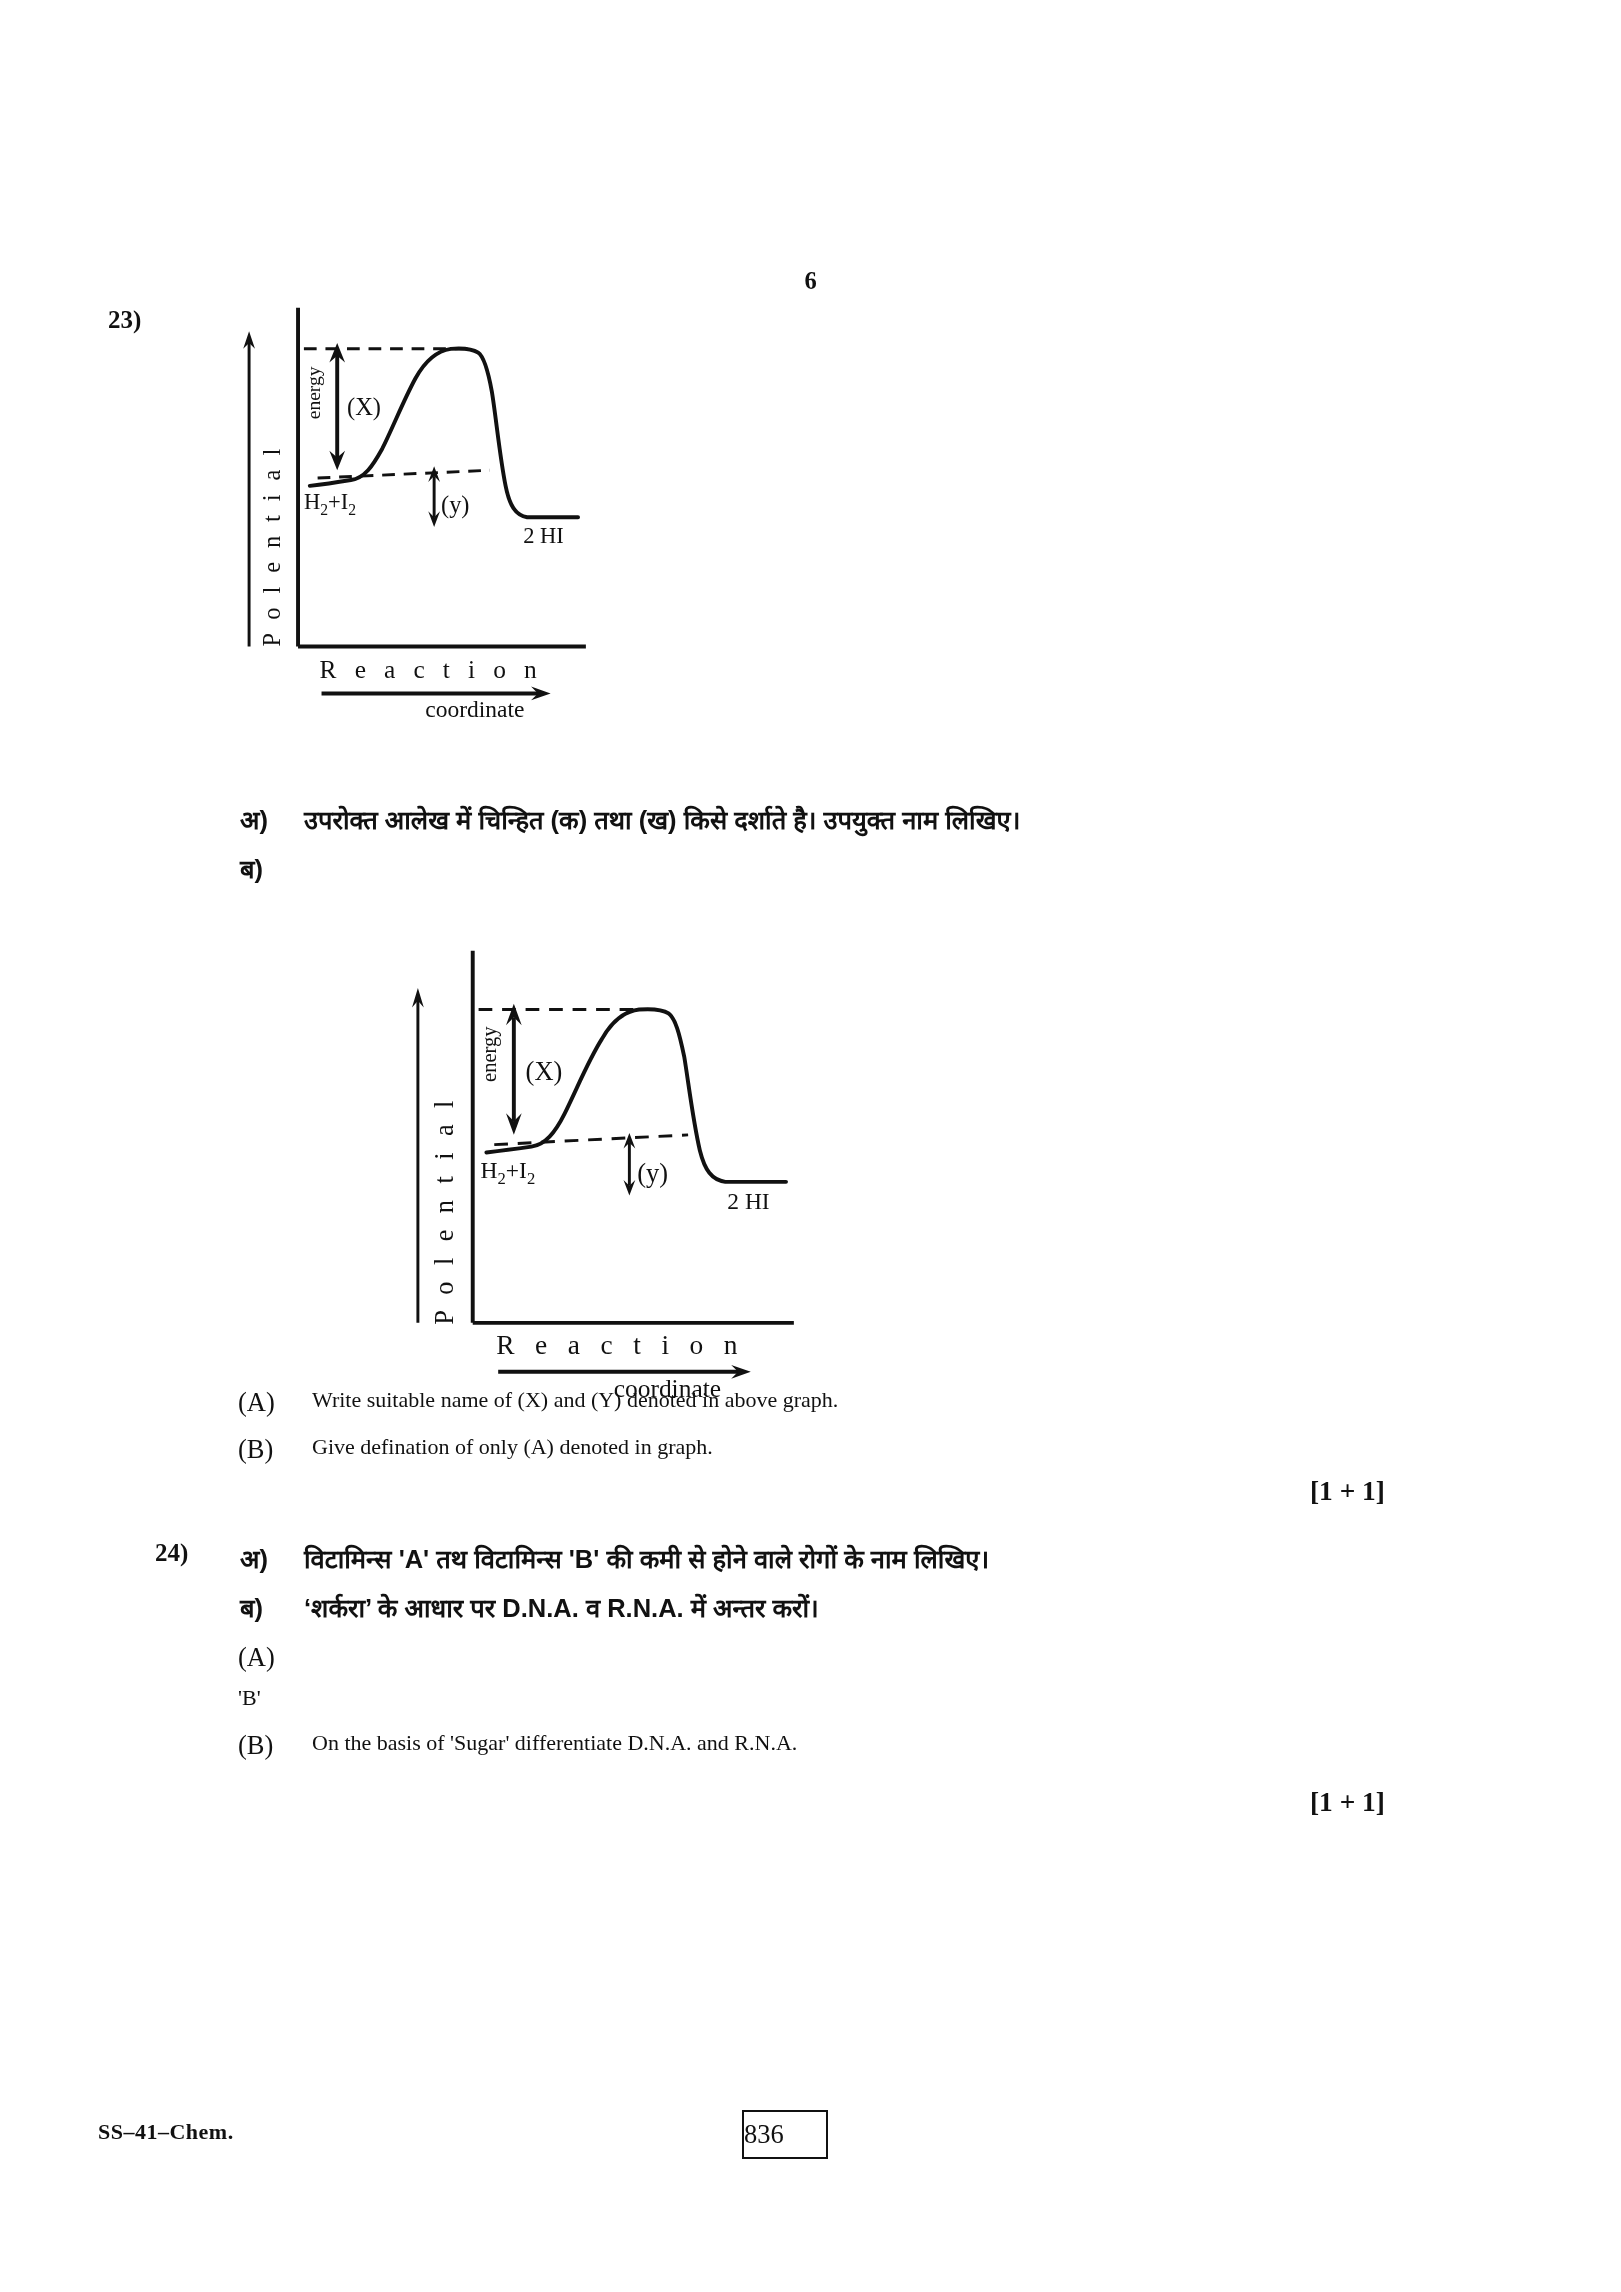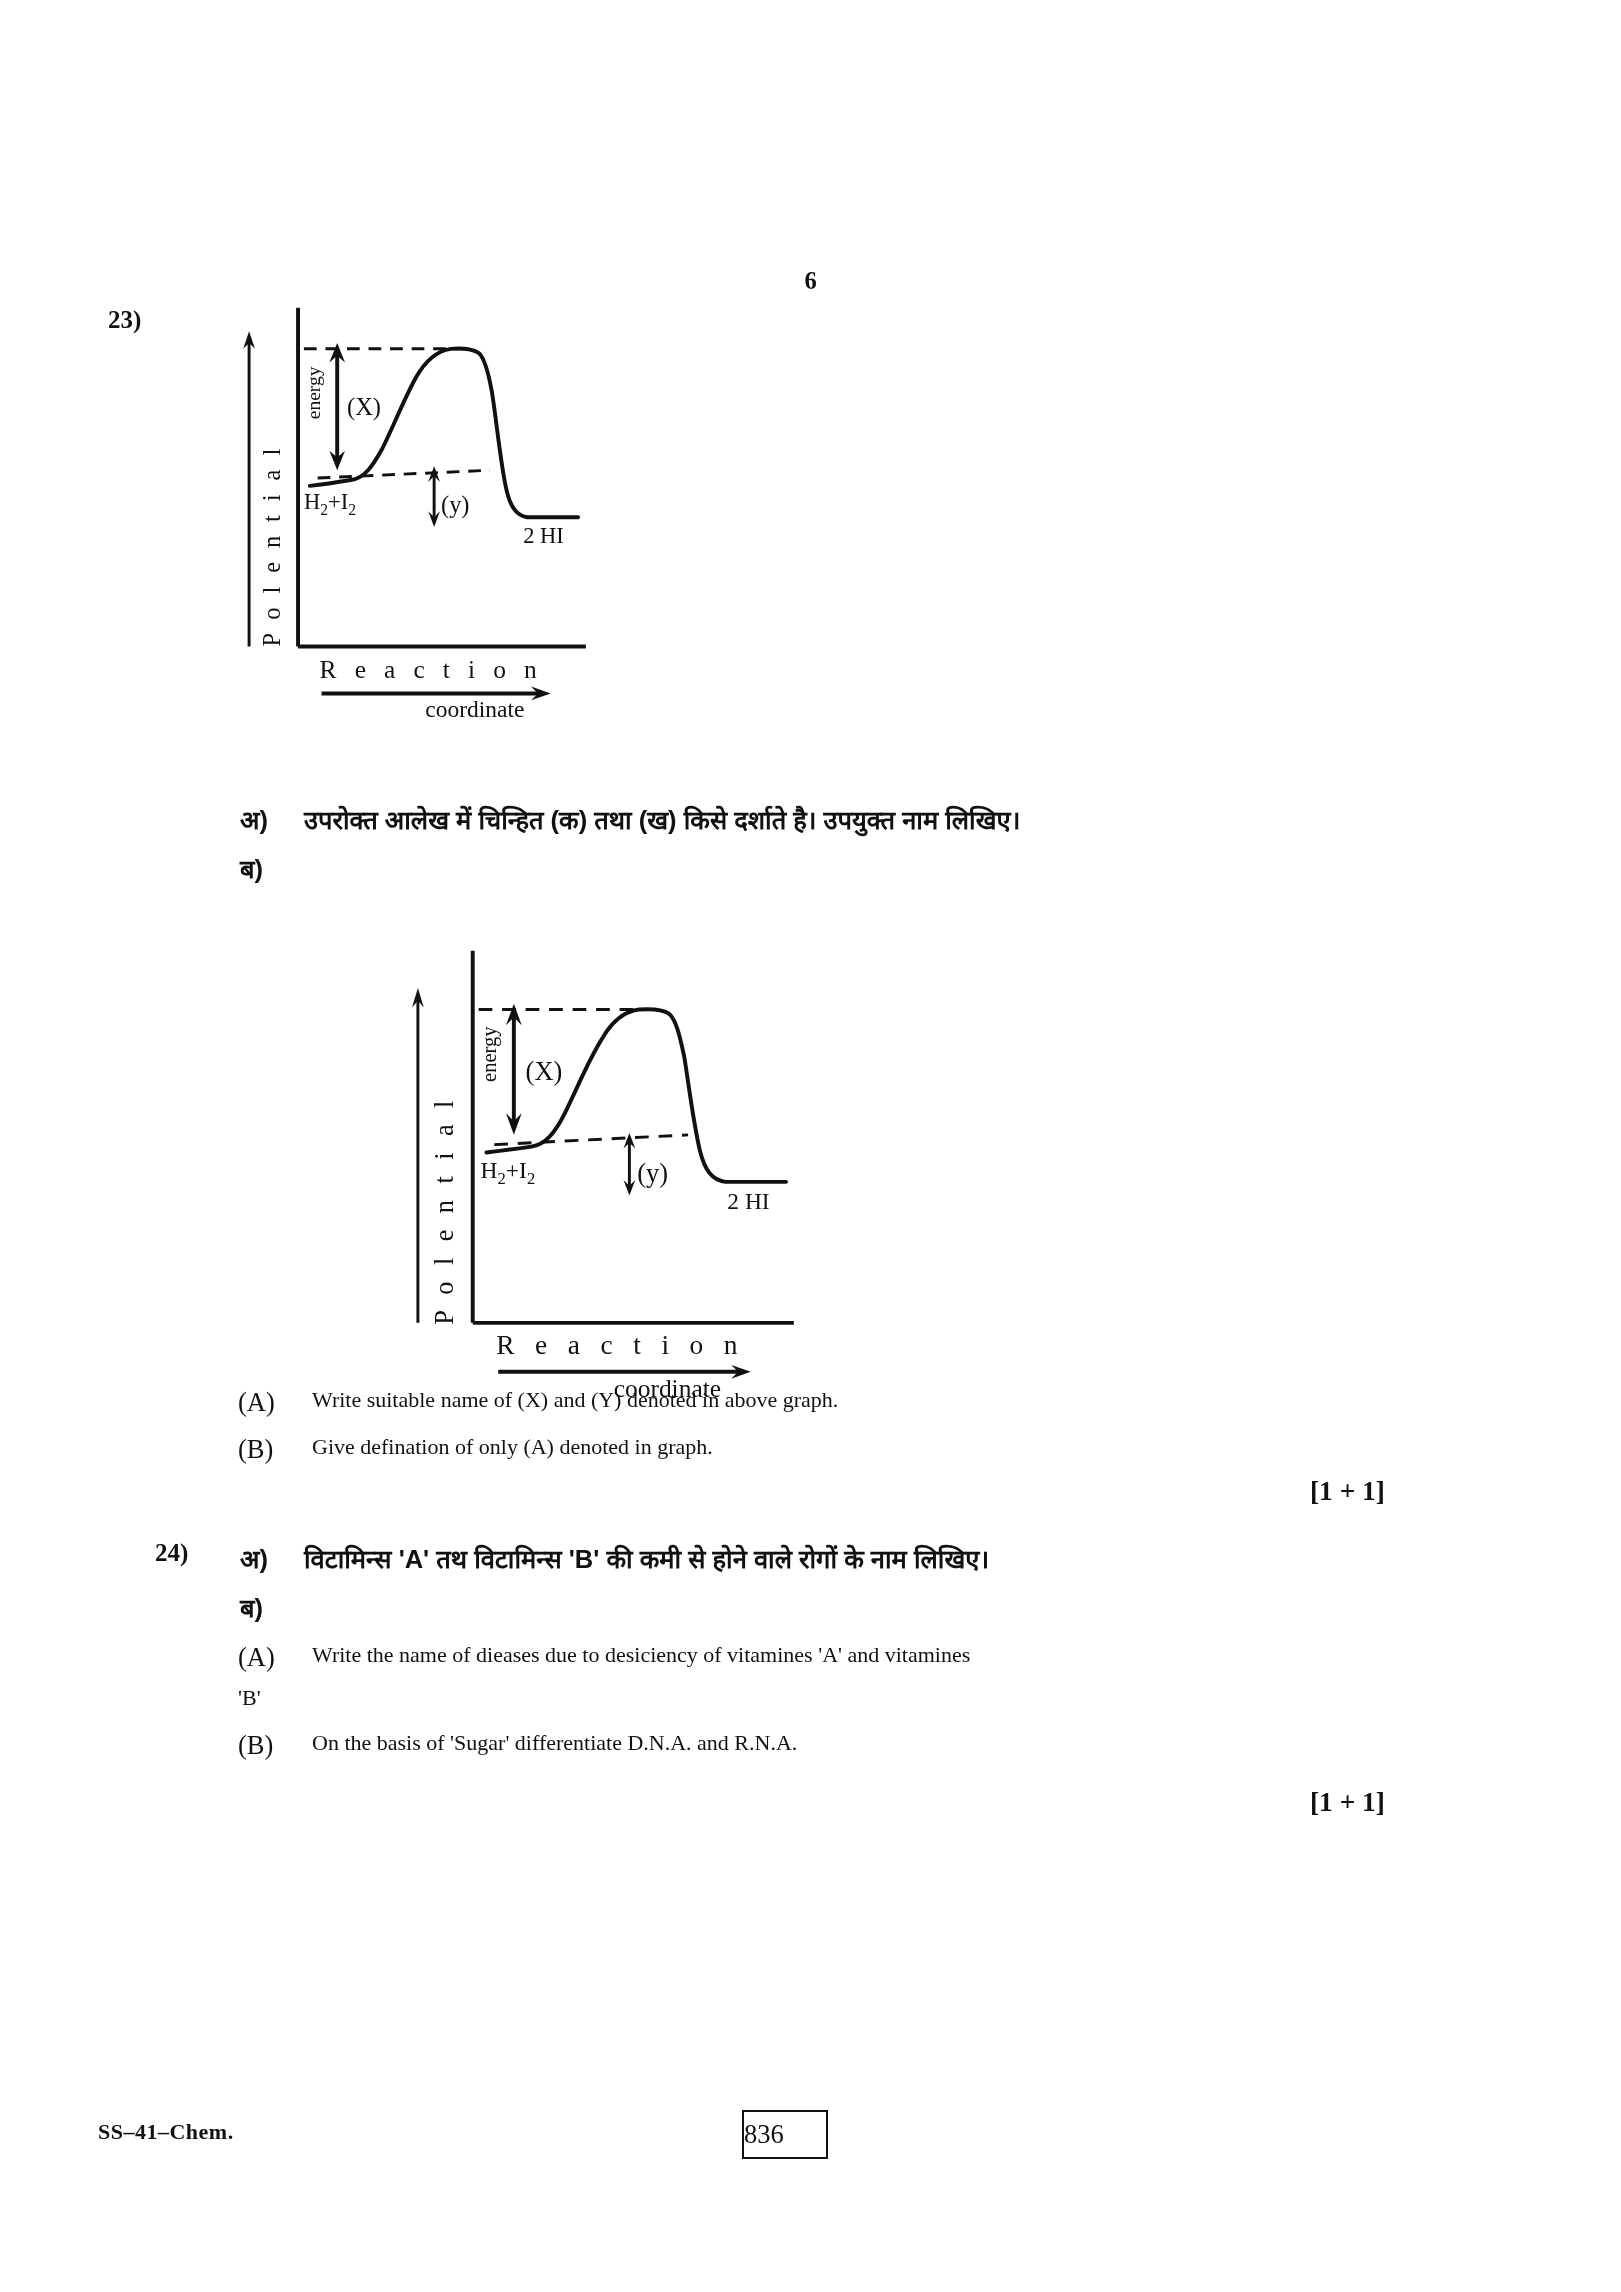--- a/index.html
+++ b/index.html
@@ -226,23 +226,23 @@
   <div class="body-line" style="left:312px; top:1434px;">Give defination of only (A) denoted in graph.</div>
 
   <div class="marks" style="left:1310px; top:1476px;">[1 + 1]</div>
 
   <div class="qnum" style="left:155px; top:1539px;">24)</div>
 
   <div class="qlabel hindi" style="left:240px; top:1541px;">अ)</div>
   <div class="body-line hindi" style="left:304px; top:1541px;">विटामिन्स 'A' तथ विटामिन्स 'B' की कमी से होने वाले रोगों के नाम लिखिए।</div>
 
   <div class="qlabel hindi" style="left:240px; top:1590px;">ब)</div>
+  <div class="body-line hindi" style="left:304px; top:1590px;">‘शर्करा’ के आधार पर D.N.A. व R.N.A. में अन्तर करों।</div>
 
   <div class="qlabel" style="left:238px; top:1642px;">(A)</div>
-  <div class="body-line" style="left:312px; top:1642px;">Write the name of dieases due to desiciency of vitamines 'A' and vitamines</div>
 
   <div class="body-line" style="left:238px; top:1685px;">'B'</div>
 
   <div class="qlabel" style="left:238px; top:1730px;">(B)</div>
   <div class="body-line" style="left:312px; top:1730px;">On the basis of 'Sugar' differentiate D.N.A. and R.N.A.</div>
 
   <div class="marks" style="left:1310px; top:1787px;">[1 + 1]</div>
 
   <div class="footer-code">SS–41–Chem.</div>
   <div class="footer-box">836</div>

